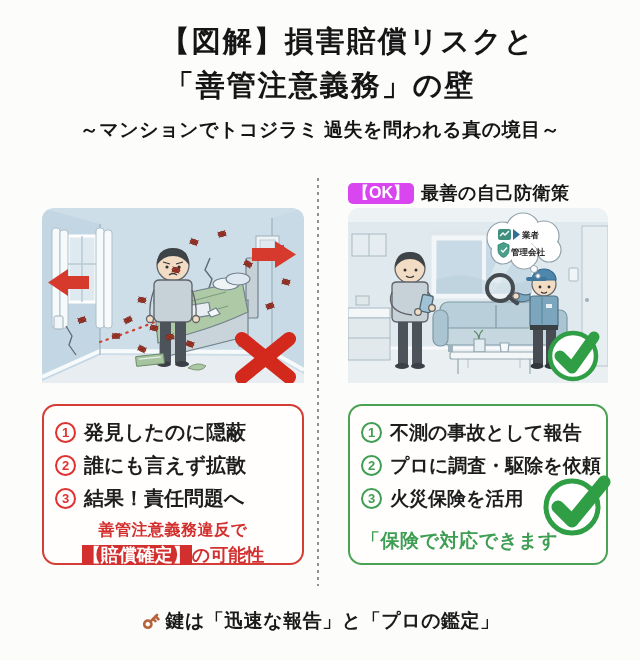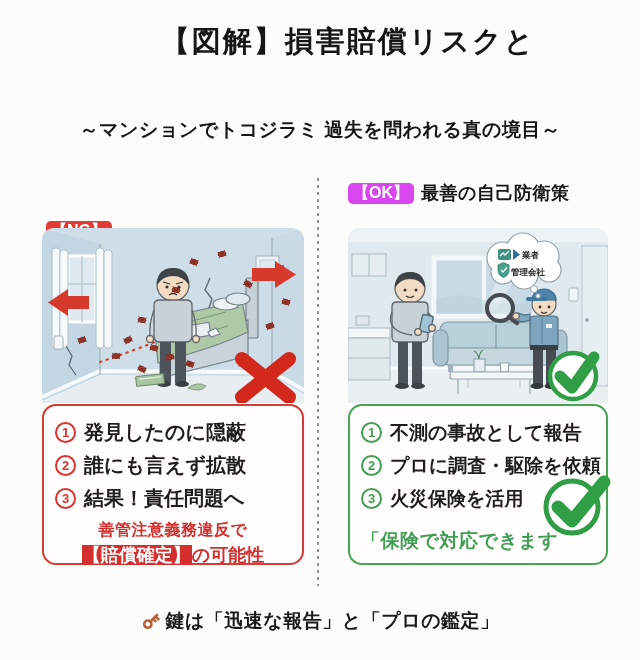--- a/index.html
+++ b/index.html
@@ -6,35 +6,35 @@
   .canvas{
     position:relative;width:640px;height:660px;margin:0 auto;
     background:#fcfcfa;overflow:hidden;
     font-family:"Liberation Sans","DejaVu Sans",sans-serif;color:#1c1c1c;
   }
   .title-line{position:absolute;left:0;width:100%;text-align:center;
     font-weight:900;font-size:29px;letter-spacing:2px;color:#151515;}
   .title-1{top:22px;padding-left:28px;}
   .title-2{top:66px;}
   .subtitle{position:absolute;top:117px;left:0;width:100%;text-align:center;
-    font-weight:800;font-size:19px;letter-spacing:0.5px;color:#151515;}
+    font-weight:800;font-size:19px;letter-spacing:0.5px;color:#151515;font-family:Liberation Serif, serif;}
 
   .divider{position:absolute;left:317px;top:178px;width:2px;height:408px;
     background:repeating-linear-gradient(to bottom,#909090 0 3px,transparent 3px 7px);}
 
   .panel-header{position:absolute;top:181px;display:flex;align-items:center;gap:7px;}
   .panel-header.ng{left:46px;}
   .panel-header.ok{left:348px;}
   .badge{display:inline-block;color:#fff;font-weight:800;font-size:16px;
     padding:2px 5px 3px;border-radius:5px;line-height:1;letter-spacing:0;}
   .badge.red{background:#e23b35;margin-top:40px;}
   .badge.green{background:#d946ef;}
   .panel-heading{font-weight:800;font-size:18px;letter-spacing:0.5px;color:#161616;}
 
-  .scene{position:absolute;top:228px;height:219px;border-radius:12px;overflow:hidden;}
+  .scene{position:absolute;top:208px;height:219px;border-radius:12px;overflow:hidden;}
   .scene.ng{left:42px;width:262px;}
   .scene.ok{left:348px;width:260px;}
   .scene svg{display:block;}
 
   .listbox{position:absolute;top:404px;height:161px;box-sizing:border-box;
     background:#fffefc;border-radius:14px;padding:10px 0 0 11px;}
   .listbox.ng{left:42px;width:262px;border:2.5px solid #d43c35;}
   .listbox.ok{left:348px;width:260px;border:2.5px solid #4aa254;}
   .item{display:flex;align-items:center;gap:8px;height:33px;
     font-size:20px;font-weight:800;color:#1d1d1d;letter-spacing:0;}
@@ -59,20 +59,21 @@
     display:flex;align-items:center;justify-content:center;gap:3px;}
   .footer-text{font-size:19px;font-weight:800;color:#1a1a1a;letter-spacing:0.5px;}
   .key-icon{width:22px;height:22px;}
 </style>
 </head>
 <body>
 
 <div class="canvas">
 
   <div class="title-line title-1">【図解】損害賠償リスクと</div>
+  <div class="title-line title-2">「善管注意義務」の壁</div>
   <div class="subtitle">～マンションでトコジラミ 過失を問われる真の境目～</div>
 
   <div class="divider"></div>
 
   <div class="panel-header ng">
     <span class="badge red">【NG】</span>
   </div>
 
   <div class="panel-header ok">
     <span class="badge green">【OK】</span>

